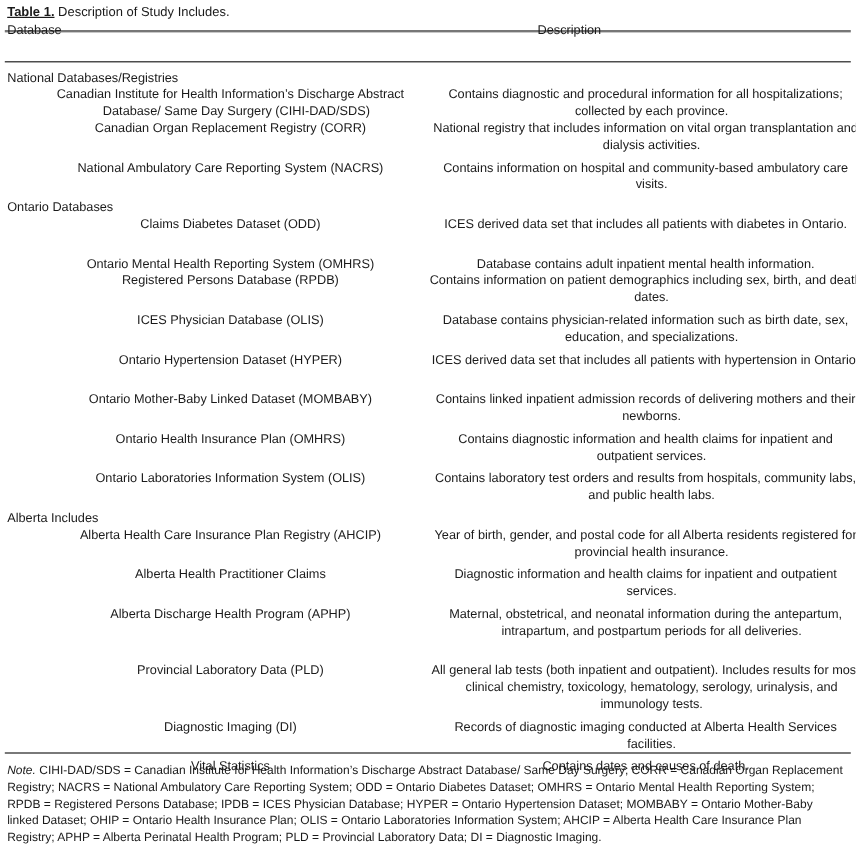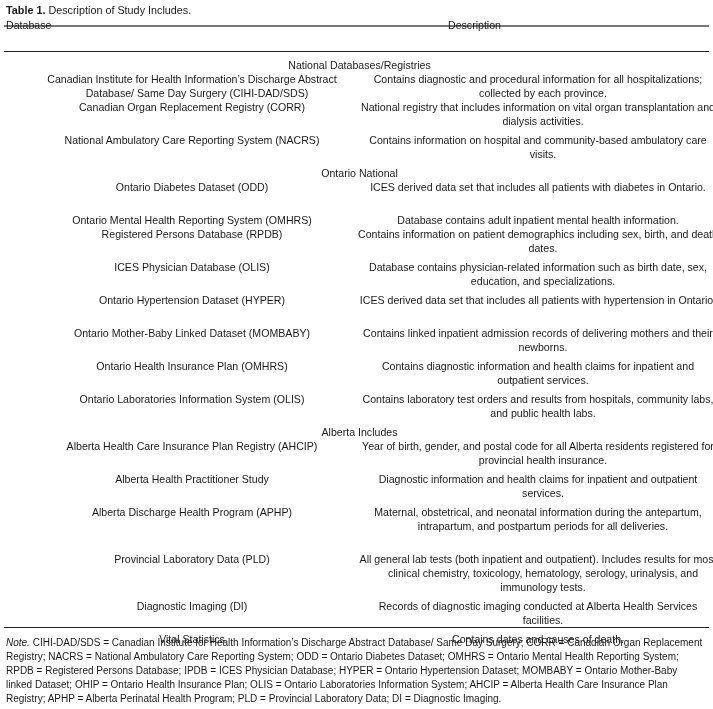--- a/index.html
+++ b/index.html
@@ -2,33 +2,33 @@
 <html><head>
   <meta charset="utf-8">
   <style>
     html, body { margin: 0; padding: 0; background: #ffffff; }
     body {
       width: 713px; height: 709px; overflow: hidden; position: relative;
       font-family: "Liberation Sans", "DejaVu Sans", sans-serif;
       color: #1a1a1a; font-size: 10.6px;
     }
     .caption { position: absolute; left: 6px; top: 4px; font-size: 10.8px; }
-    .caption b { font-weight: bold; }
+    .caption b { font-weight: bold; text-decoration: underline; }
     .rule-top { position: absolute; left: 4px; right: 4px; top: 25px; height: 2px; background: #777; }
     .header { position: absolute; left: 0; right: 0; top: 17px; height: 18px; }
     .h-db { position: absolute; left: 6px; top: 2px; }
     .h-desc { position: absolute; left: 448px; top: 2px; }
     .rule-mid { position: absolute; left: 4px; right: 4px; top: 51px; height: 1px; background: #222; }
     .rule-bot { position: absolute; left: 4px; right: 4px; top: 627px; height: 1px; background: #222; }
     .body-area { position: absolute; left: 0; right: 0; top: 54px; }
-    .row { position: absolute; left: 0; right: 0; line-height: 14px; text-align: center; }
+    .row { position: absolute; left: 0; right: 0; line-height: 14px; }
     .section { left: 6px; }
     .c1 { position: absolute; left: 22px; width: 330px; }
     .c2 { position: absolute; left: 358px; width: 350px; }
-    .hang { padding-left: 10px; text-indent: -10px; }
+    .hang { padding-left: 10px; text-indent: -10px; text-align: center; }
     .note { position: absolute; left: 6px; right: 8px; top: 636px; line-height: 14px; font-size: 10px; }
     .note i { font-style: italic; }
   </style>
 </head>
 <body>
 
 <div class="caption">
   <b>Table 1.</b>
   <span>Description of Study Includes.</span>
 </div>
@@ -49,23 +49,23 @@
   </div>
   <div class="row" style="top:46px">
     <div class="c1 hang">Canadian Organ Replacement Registry (CORR)</div>
     <div class="c2 hang">National registry that includes information on vital organ transplantation and dialysis activities.</div>
   </div>
   <div class="row" style="top:79px">
     <div class="c1 hang">National Ambulatory Care Reporting System (NACRS)</div>
     <div class="c2 hang">Contains information on hospital and community-based ambulatory care visits.</div>
   </div>
 
-  <div class="row section" style="top:112px">Ontario National</div>
+  <div class="row section" style="top:112px">Ontario Databases</div>
   <div class="row" style="top:126px">
-    <div class="c1 hang">Ontario Diabetes Dataset (ODD)</div>
+    <div class="c1 hang">Claims Diabetes Dataset (ODD)</div>
     <div class="c2 hang">ICES derived data set that includes all patients with diabetes in Ontario.</div>
   </div>
   <div class="row" style="top:159px">
     <div class="c1 hang">Ontario Mental Health Reporting System (OMHRS)</div>
     <div class="c2 hang">Database contains adult inpatient mental health information.</div>
   </div>
   <div class="row" style="top:173px">
     <div class="c1 hang">Registered Persons Database (RPDB)</div>
     <div class="c2 hang">Contains information on patient demographics including sex, birth, and death dates.</div>
   </div>
@@ -89,21 +89,21 @@
     <div class="c1 hang">Ontario Laboratories Information System (OLIS)</div>
     <div class="c2 hang">Contains laboratory test orders and results from hospitals, community labs, and public health labs.</div>
   </div>
 
   <div class="row section" style="top:371px">Alberta Includes</div>
   <div class="row" style="top:385px">
     <div class="c1 hang">Alberta Health Care Insurance Plan Registry (AHCIP)</div>
     <div class="c2 hang">Year of birth, gender, and postal code for all Alberta residents registered for provincial health insurance.</div>
   </div>
   <div class="row" style="top:418px">
-    <div class="c1 hang">Alberta Health Practitioner Study</div>
+    <div class="c1 hang">Alberta Health Practitioner Claims</div>
     <div class="c2 hang">Diagnostic information and health claims for inpatient and outpatient services.</div>
   </div>
   <div class="row" style="top:451px">
     <div class="c1 hang">Alberta Discharge Health Program (APHP)</div>
     <div class="c2 hang">Maternal, obstetrical, and neonatal information during the antepartum, intrapartum, and postpartum periods for all deliveries.</div>
   </div>
   <div class="row" style="top:498px">
     <div class="c1 hang">Provincial Laboratory Data (PLD)</div>
     <div class="c2 hang">All general lab tests (both inpatient and outpatient). Includes results for most clinical chemistry, toxicology, hematology, serology, urinalysis, and immunology tests.</div>
   </div>

